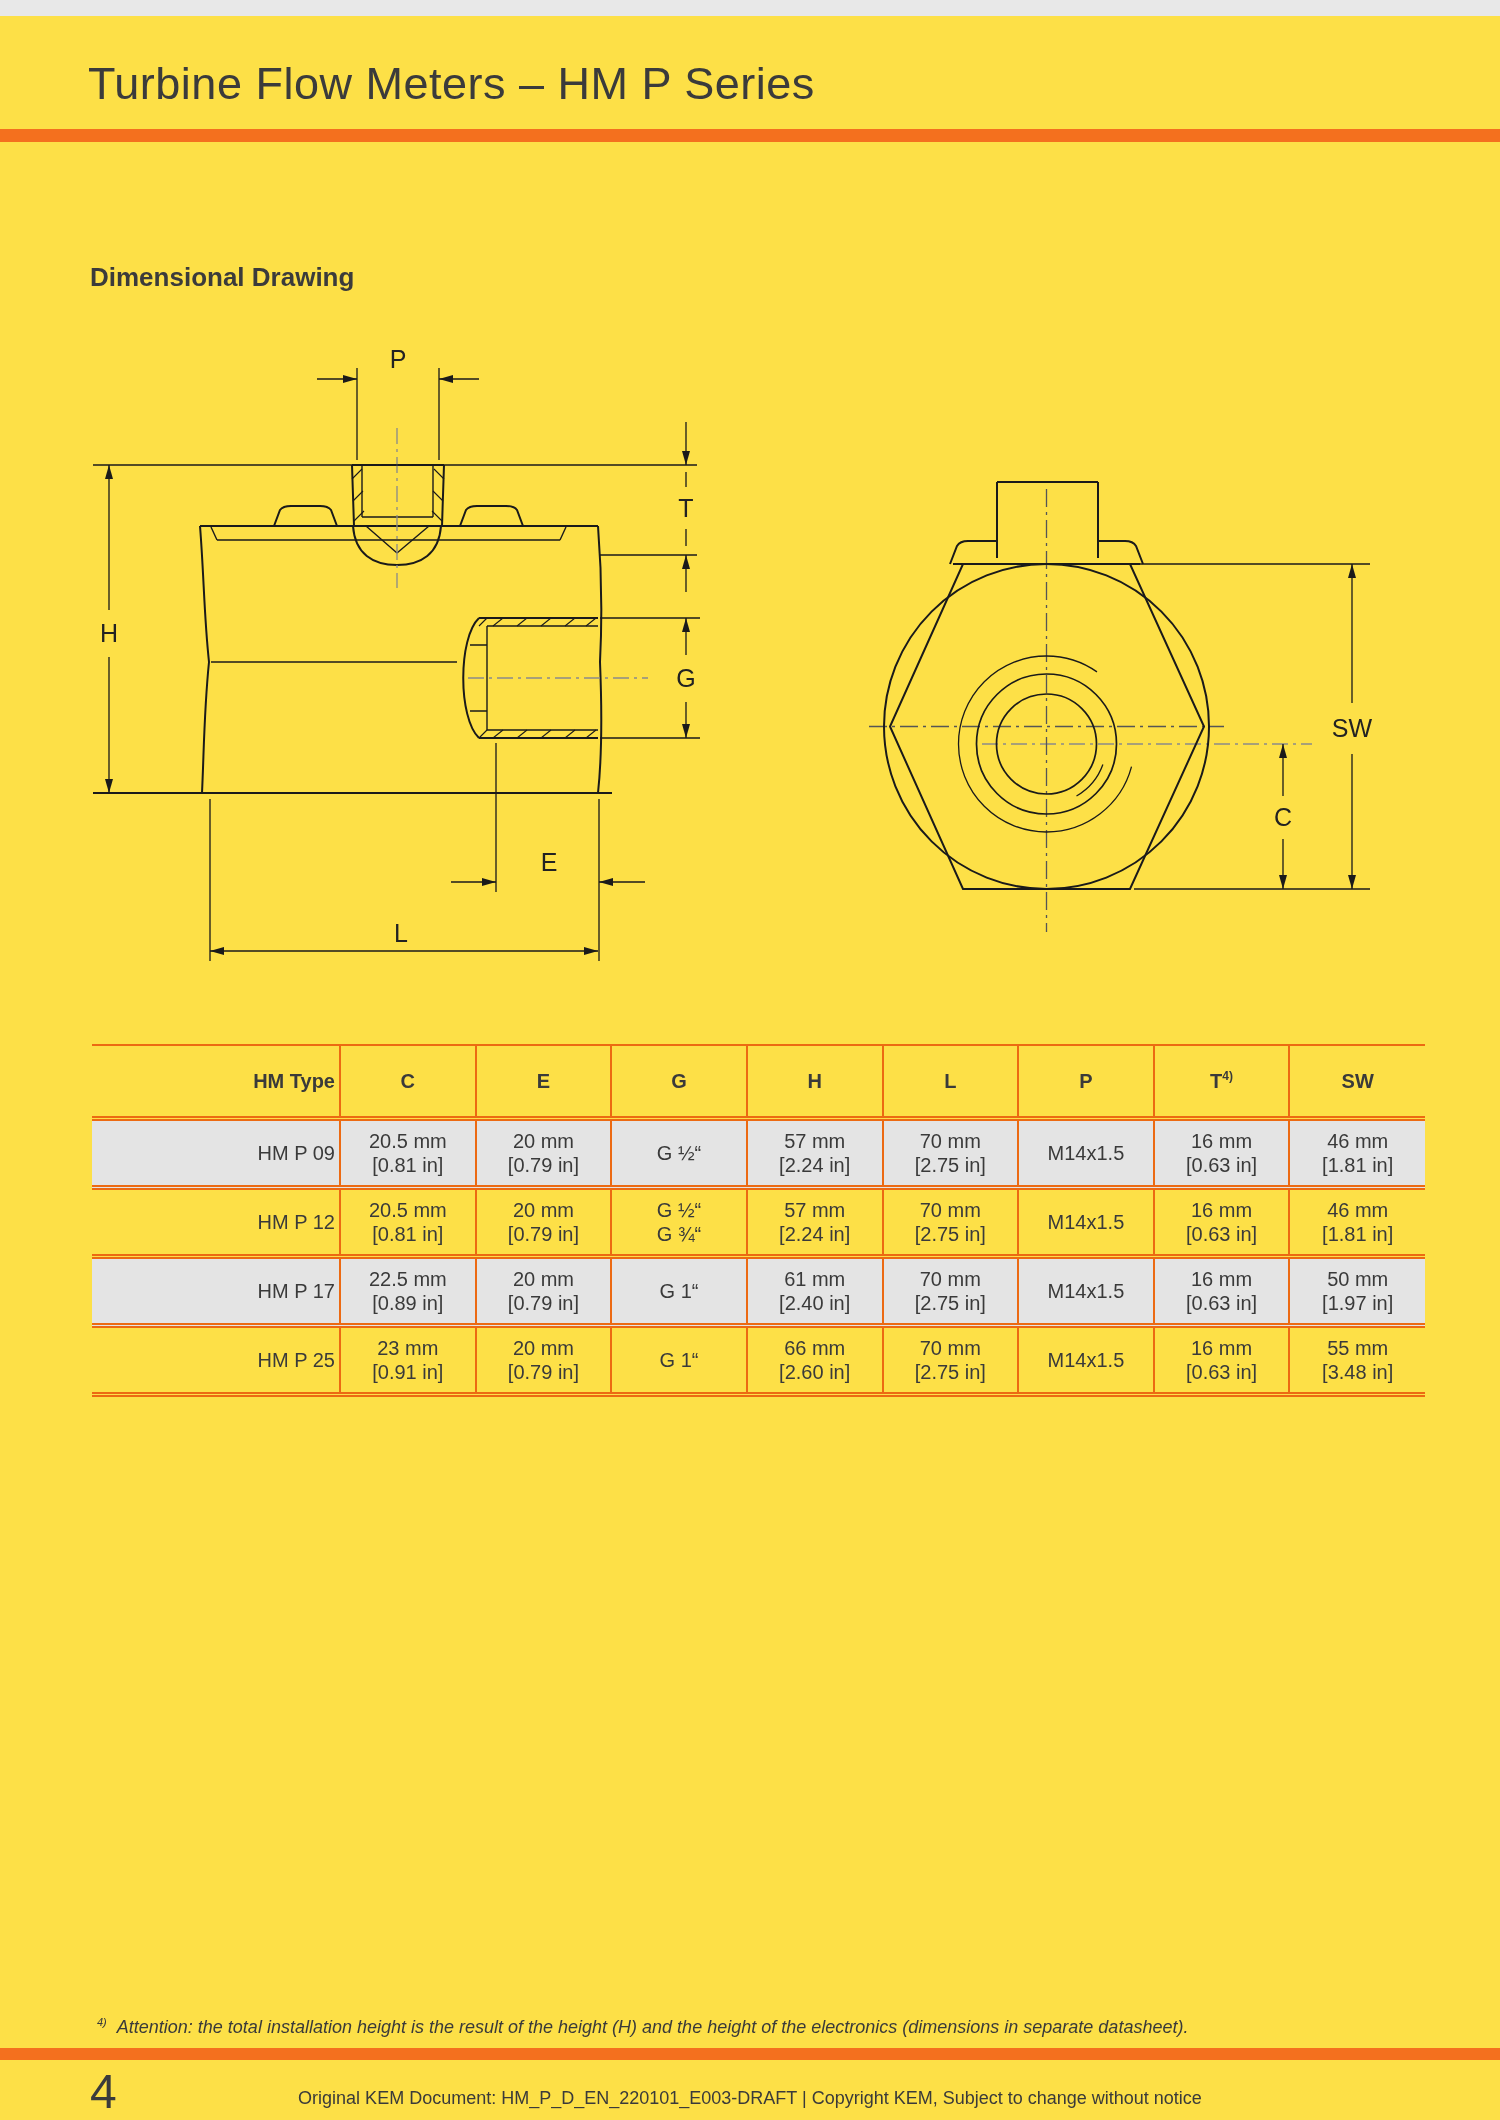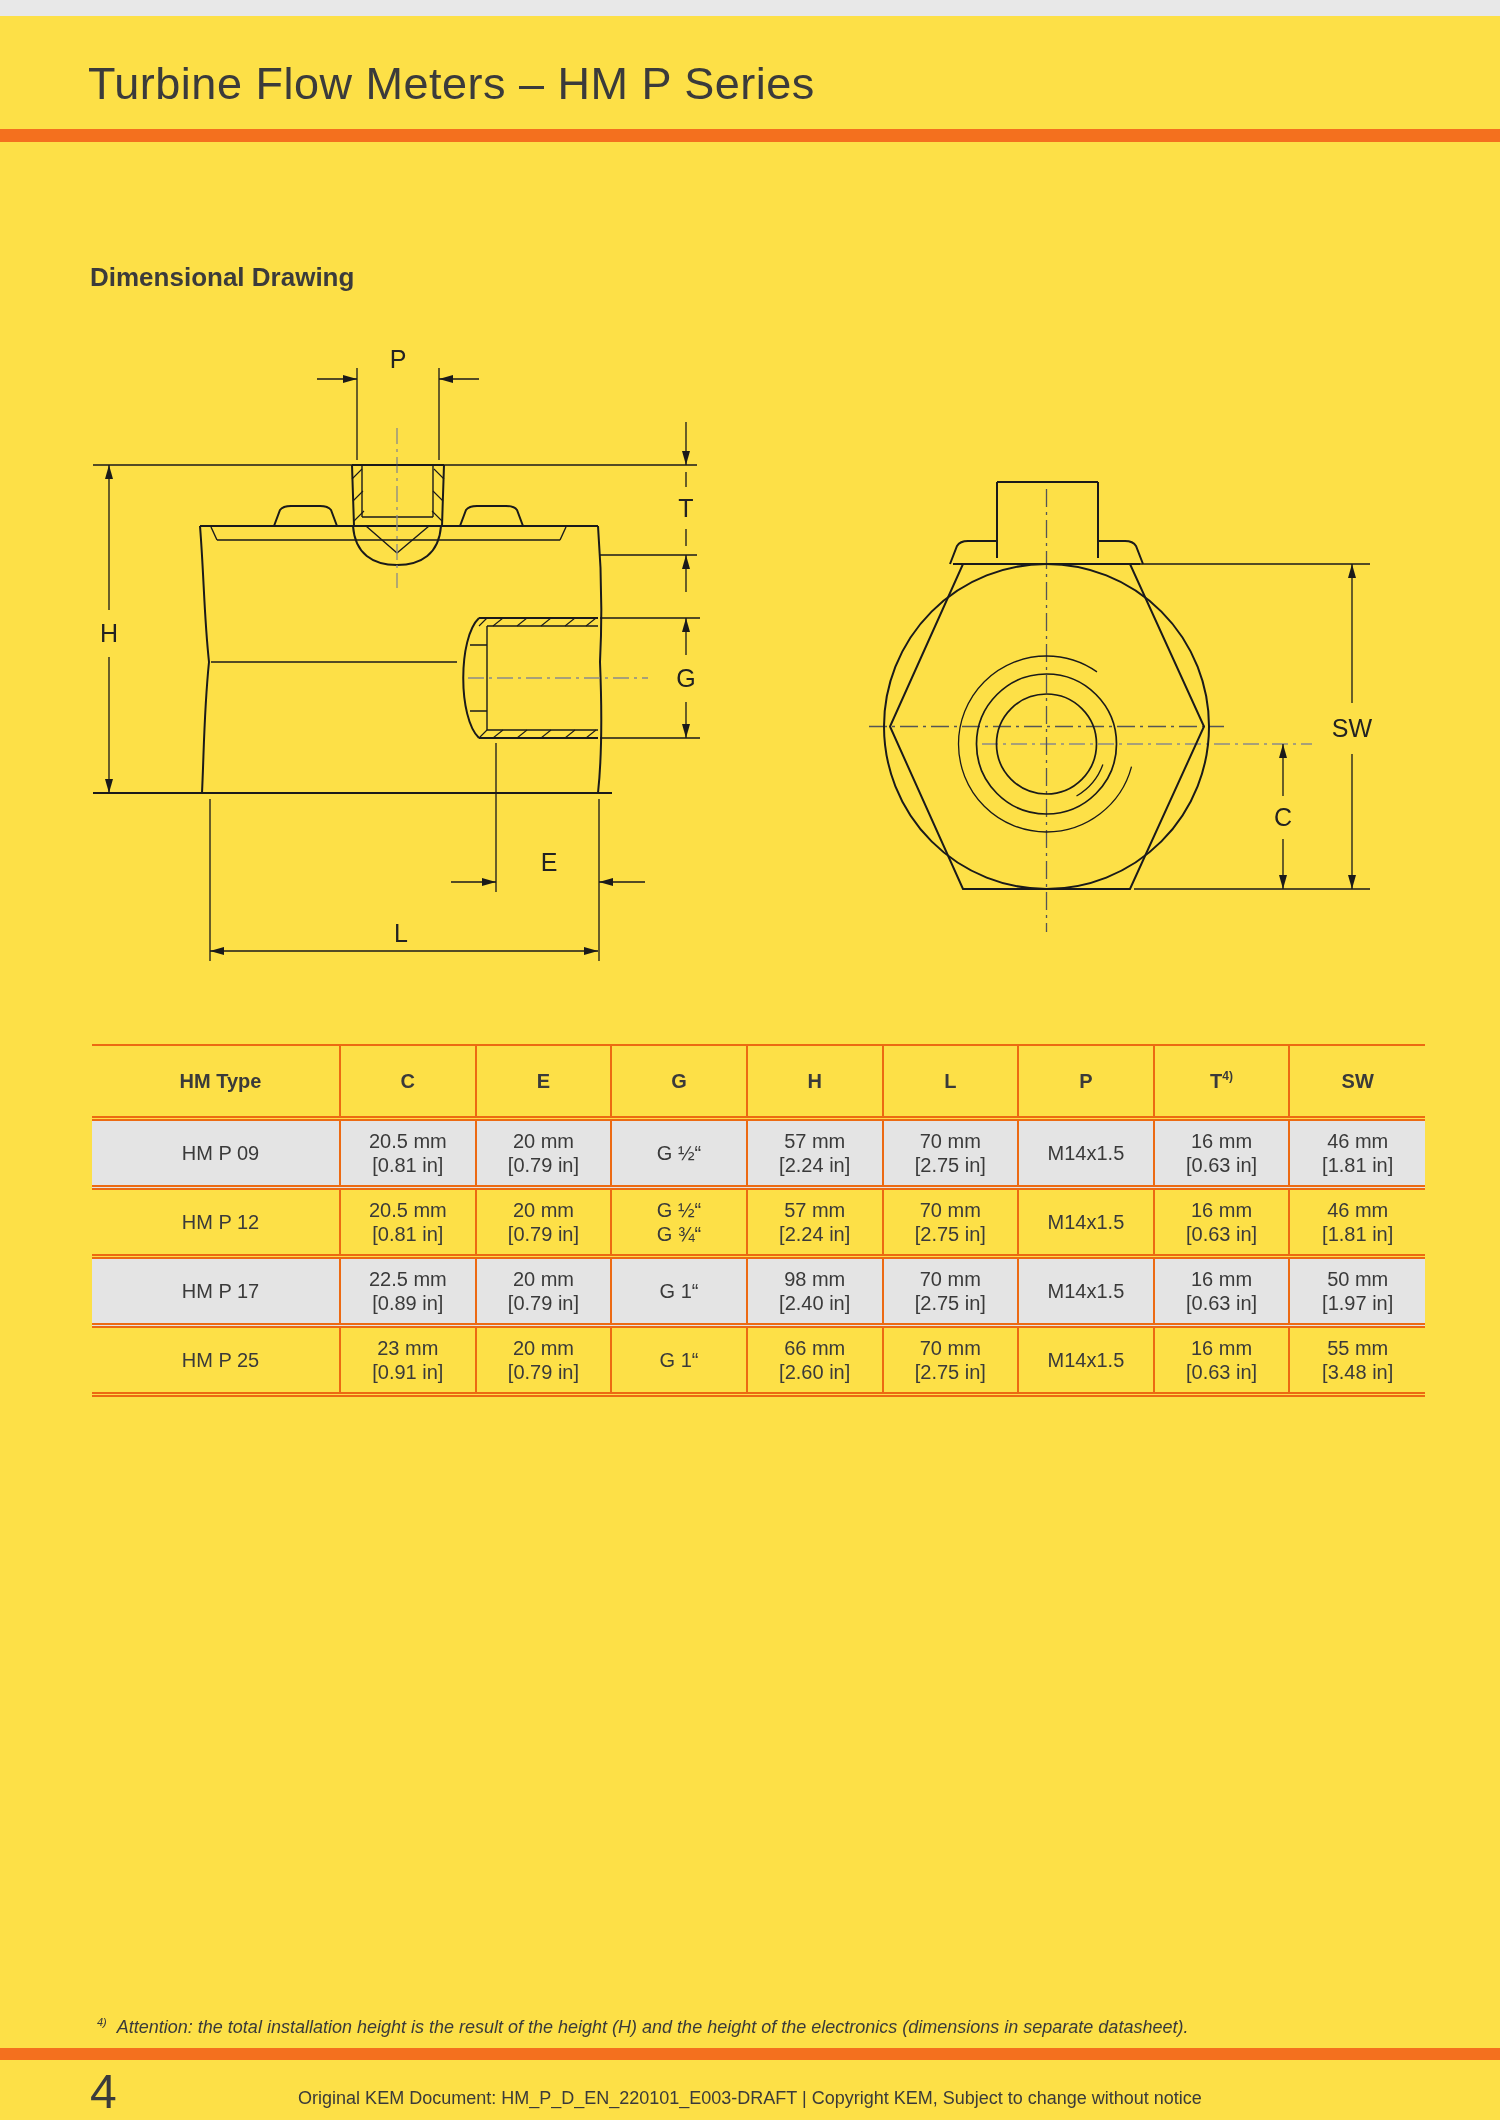--- a/index.html
+++ b/index.html
@@ -41,21 +41,21 @@
     text-align:center;vertical-align:middle;
     padding:8px 4px;line-height:24px;
     font-weight:400;
   }
   table.dims thead th{
     border-top:2px solid var(--tborder);
     font-weight:700;height:54px;
   }
   table.dims tbody td{height:48px;}
   table.dims th + th, table.dims td + td{border-left:2px solid var(--tborder);}
-  table.dims .c-type{text-align:center;padding-left:14px;}
+  table.dims .c-type{text-align:right;padding-left:14px;}
   table.dims tr.shaded td{background:var(--shade);}
   table.dims sup{font-size:12px;vertical-align:super;line-height:0;}
   
   .footnote{
     position:absolute;left:97px;top:2000px;width:1340px;
     font-size:18px;color:#3a3a3a;font-style:italic;
   }
   .footnote sup{font-size:11px;vertical-align:super;margin-right:10px;}
   .page-number{
     position:absolute;left:90px;top:2048px;
@@ -283,21 +283,21 @@
               <div>[0.89 in]</div>
             </td>
             <td>
               <div>20 mm</div>
               <div>[0.79 in]</div>
             </td>
             <td>
               <div>G 1“</div>
             </td>
             <td>
-              <div>98 mm</div>
+              <div>61 mm</div>
               <div>[2.40 in]</div>
             </td>
             <td>
               <div>70 mm</div>
               <div>[2.75 in]</div>
             </td>
             <td>
               <div>M14x1.5</div>
             </td>
             <td>

